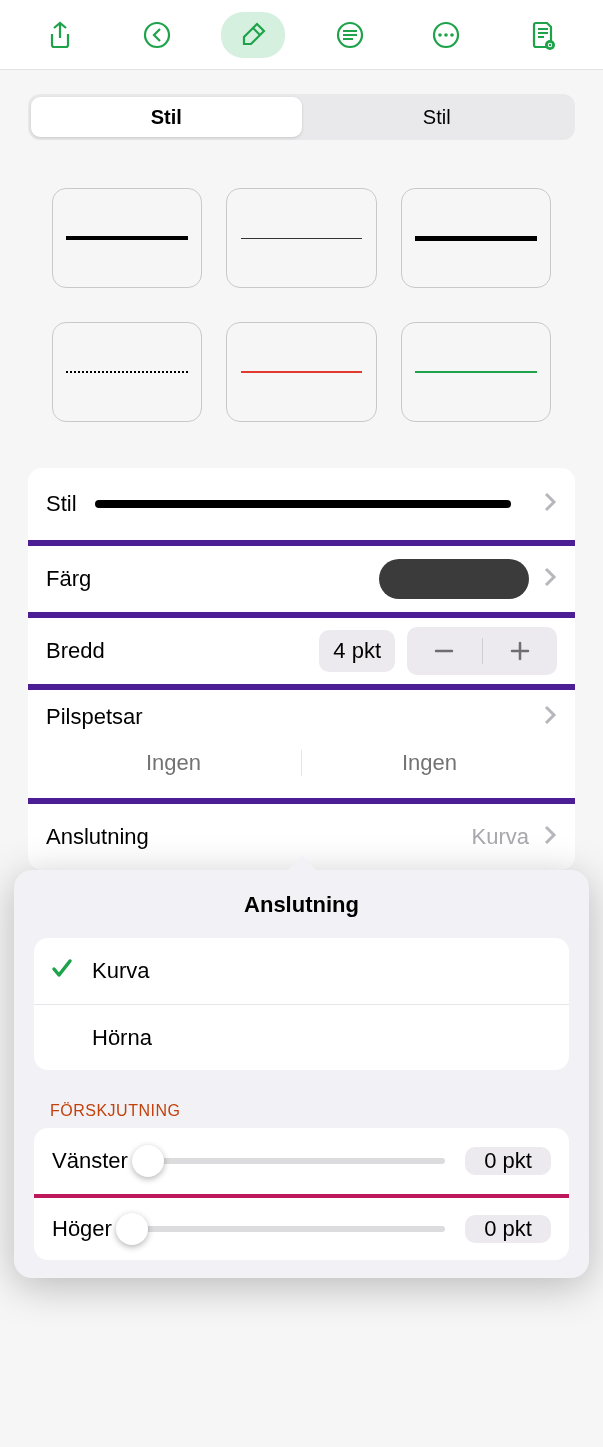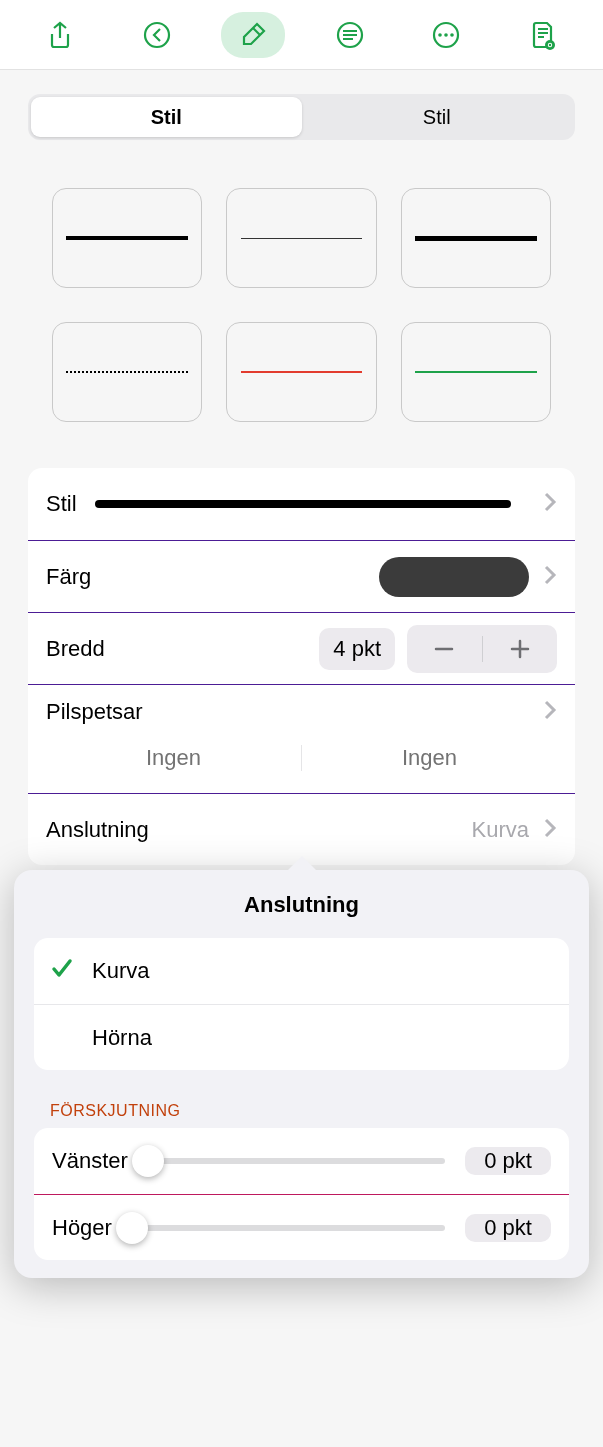--- a/index.html
+++ b/index.html
@@ -16,21 +16,21 @@
 
 .segmented { display: flex; background: #e9e9eb; border-radius: 12px; padding: 3px; height: 46px; }
 .segmented .seg { flex: 1; display: flex; align-items: center; justify-content: center; font-size: 20px; color: #000; border-radius: 9px; }
 .segmented .seg.active { background: #ffffff; box-shadow: 0 1px 3px rgba(0,0,0,0.15); font-weight: 600; }
 
 .swatch-grid { display: grid; grid-template-columns: repeat(3,1fr); gap: 34px 24px; margin-top: 48px; padding: 0 24px; }
 .swatch { height: 100px; border: 1.5px solid #c9c9c9; border-radius: 14px; position: relative; display: flex; align-items: center; justify-content: center; }
 .swatch .line { width: 82%; }
 
 .panel { background: #ffffff; border-radius: 14px; margin-top: 46px; overflow: hidden; }
-.row { display: flex; align-items: center; padding: 0 18px; min-height: 72px; border-top: 1px solid #4c1d95; position: relative; }
+.row { display: flex; align-items: center; padding: 0 18px; min-height: 72px; border-top: 6px solid #4c1d95; position: relative; }
 .row:first-child { border-top: none; }
 .row-label { font-size: 22px; color: #000; flex: 0 0 auto; }
 .chevron { margin-left: 14px; }
 .chevron svg { width: 14px; height: 22px; stroke:#b6b6bb; stroke-width:3; fill:none; }
 
 .stil-preview { flex:1; height:8px; margin:0 18px; background:#000; border-radius:4px; }
 
 .color-swatch { width: 150px; height: 40px; background:#3b3b3b; border-radius: 20px; margin-left: auto; }
 
 .width-val { margin-left:auto; background:#eceaee; border-radius:10px; padding:8px 14px; font-size:22px; }
@@ -51,21 +51,21 @@
 .popover::before { content:""; position:absolute; top:-14px; left:50%; transform:translateX(-50%); border-left:16px solid transparent; border-right:16px solid transparent; border-bottom:16px solid #f2f2f6; }
 .pop-title { text-align:center; font-size:22px; font-weight:600; padding:22px 0 20px; }
 .pop-list { background:#ffffff; border-radius:14px; margin:0 20px; overflow:hidden; }
 .pop-item { display:flex; align-items:center; min-height:66px; padding:0 16px 0 58px; border-top:1px solid #e7e7ea; font-size:22px; position:relative; }
 .pop-item:first-child{border-top:none;}
 .pop-item .check { position:absolute; left:16px; }
 .pop-item .check svg { width:24px; height:24px; stroke:#1ea24a; stroke-width:3.5; fill:none; stroke-linecap:round; stroke-linejoin:round; }
 
 .sect-header { font-size:16px; letter-spacing:0.5px; text-transform:uppercase; color:#c2410c; margin:32px 36px 8px; }
 .offset-list { background:#ffffff; border-radius:14px; margin:0 20px; overflow:hidden; }
-.offset-row { display:flex; align-items:center; min-height:66px; padding:0 18px; border-top:1px solid #be185d; font-size:22px; }
+.offset-row { display:flex; align-items:center; min-height:66px; padding:0 18px; border-top:4px solid #be185d; font-size:22px; }
 .offset-row:first-child{border-top:none;}
 .offset-row .slider { flex:1; margin:0 20px; height:6px; background:#dcdcde; border-radius:3px; position:relative; }
 .offset-row .slider .thumb { position:absolute; left:0; top:50%; transform:translate(-50%,-50%); width:32px; height:32px; border-radius:50%; background:#ffffff; box-shadow:0 2px 6px rgba(0,0,0,0.3); }
 .offset-row .slider .fill { position:absolute; left:0; top:0; bottom:0; width:0; background:#1ea24a; border-radius:3px;}
 .offset-val { background:#eceaee; border-radius:10px; padding:1px 16px; font-size:22px; min-width:86px; text-align:center; }
 </style>
 </head>
 <body>
 
 <div class="toolbar">

